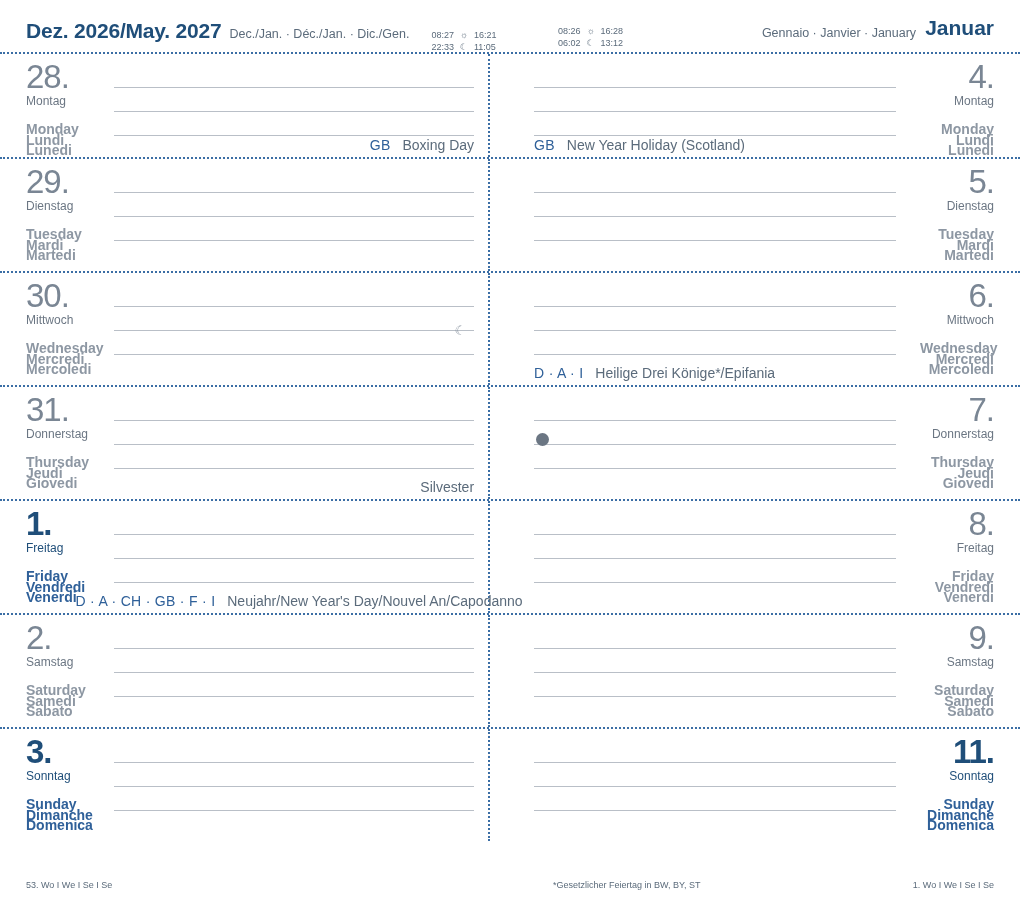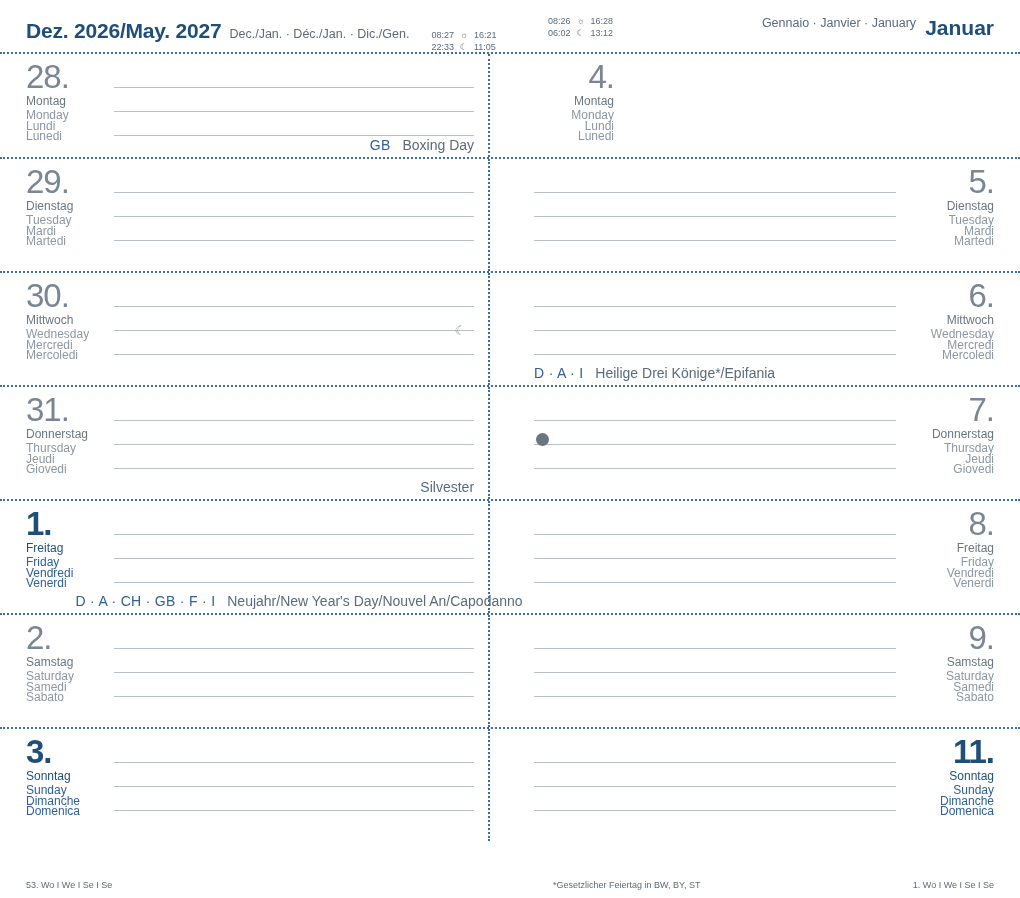--- a/index.html
+++ b/index.html
@@ -21,25 +21,25 @@
   .hdr-left{display:flex;align-items:baseline;gap:8px;}
   .hdr-title{
     font-size:21px;font-weight:bold;color:#1f4e79;letter-spacing:-.2px;
   }
   .hdr-sub{font-size:12.5px;color:#5b6b7b;}
   .suninfo{display:flex;flex-direction:column;gap:2px;margin-left:14px;margin-top:16px;}
   .sunrow{display:flex;align-items:center;gap:5px;font-size:9px;color:#5b6b7b;white-space:nowrap;}
   .sunrow .ico{display:inline-block;width:10px;text-align:center;font-size:9px;color:#5b6b7b;}
   .hdr-right{
     position:absolute;right:26px;top:16px;
-    display:flex;align-items:flex-start;gap:9px;
+    display:flex;align-items:flex-end;gap:9px;
   }
   .hdr-right .small{font-size:12.5px;color:#5b6b7b;}
   .hdr-right .big{font-size:21px;font-weight:bold;color:#1f4e79;}
-  .suninfo.right{position:absolute;left:548px;top:16px;margin:0;align-items:flex-end;}
+  .suninfo.right{position:absolute;left:548px;top:16px;margin:10px;align-items:flex-end;}
 
   
   .dotted-h{
     border-top:2px dotted #3b6ea5;
     position:absolute;left:0;right:0;height:0;
   }
 
   
   .rows{position:relative;}
   .row{
@@ -58,21 +58,21 @@
     width:110px;flex:0 0 110px;
     padding:6px 10px 0 26px;box-sizing:border-box;
     text-align:left;
   }
   .daybox.rightalign{text-align:right;padding:6px 26px 0 10px;}
   .daynum{
     font-size:33px;line-height:34px;font-weight:normal;color:#7a8694;
     letter-spacing:-1px;
   }
   .dayname{font-size:12px;color:#6b7683;margin-top:1px;line-height:13px;}
-  .daylangs{font-size:12px;color:#8d97a3;line-height:10.5px;margin-top:2px;}
+  .daylangs{font-size:14px;color:#8d97a3;line-height:10.5px;margin-top:16px;font-weight:bold;}
   .daylangs div{white-space:nowrap;}
 
   
   .blue .daynum{color:#1f4e79;font-weight:bold;}
   .blue .dayname{color:#1f4e79;}
   .blue .daylangs{color:#2f6099;}
 
   .lines{
     position:relative;flex:1;
     padding:10px 14px 0 4px;box-sizing:border-box;
@@ -166,20 +166,29 @@
           <div class="ln"></div>
           <div class="ln"></div>
           <div class="ln"></div>
           <div class="note">
             <span class="cc">GB</span>
             <span>Boxing Day</span>
           </div>
         </div>
       </div>
       <div class="half">
+        <div class="lines">
+          <div class="ln"></div>
+          <div class="ln"></div>
+          <div class="ln"></div>
+          <div class="note lnote">
+            <span class="cc">GB</span>
+            <span>New Year Holiday (Scotland)</span>
+          </div>
+        </div>
         <div class="daybox rightalign">
           <div class="daynum">4.</div>
           <div class="dayname">Montag</div>
           <div class="daylangs">
             <div>Monday</div>
             <div>Lundi</div>
             <div>Lunedi</div>
           </div>
         </div>
       </div>

